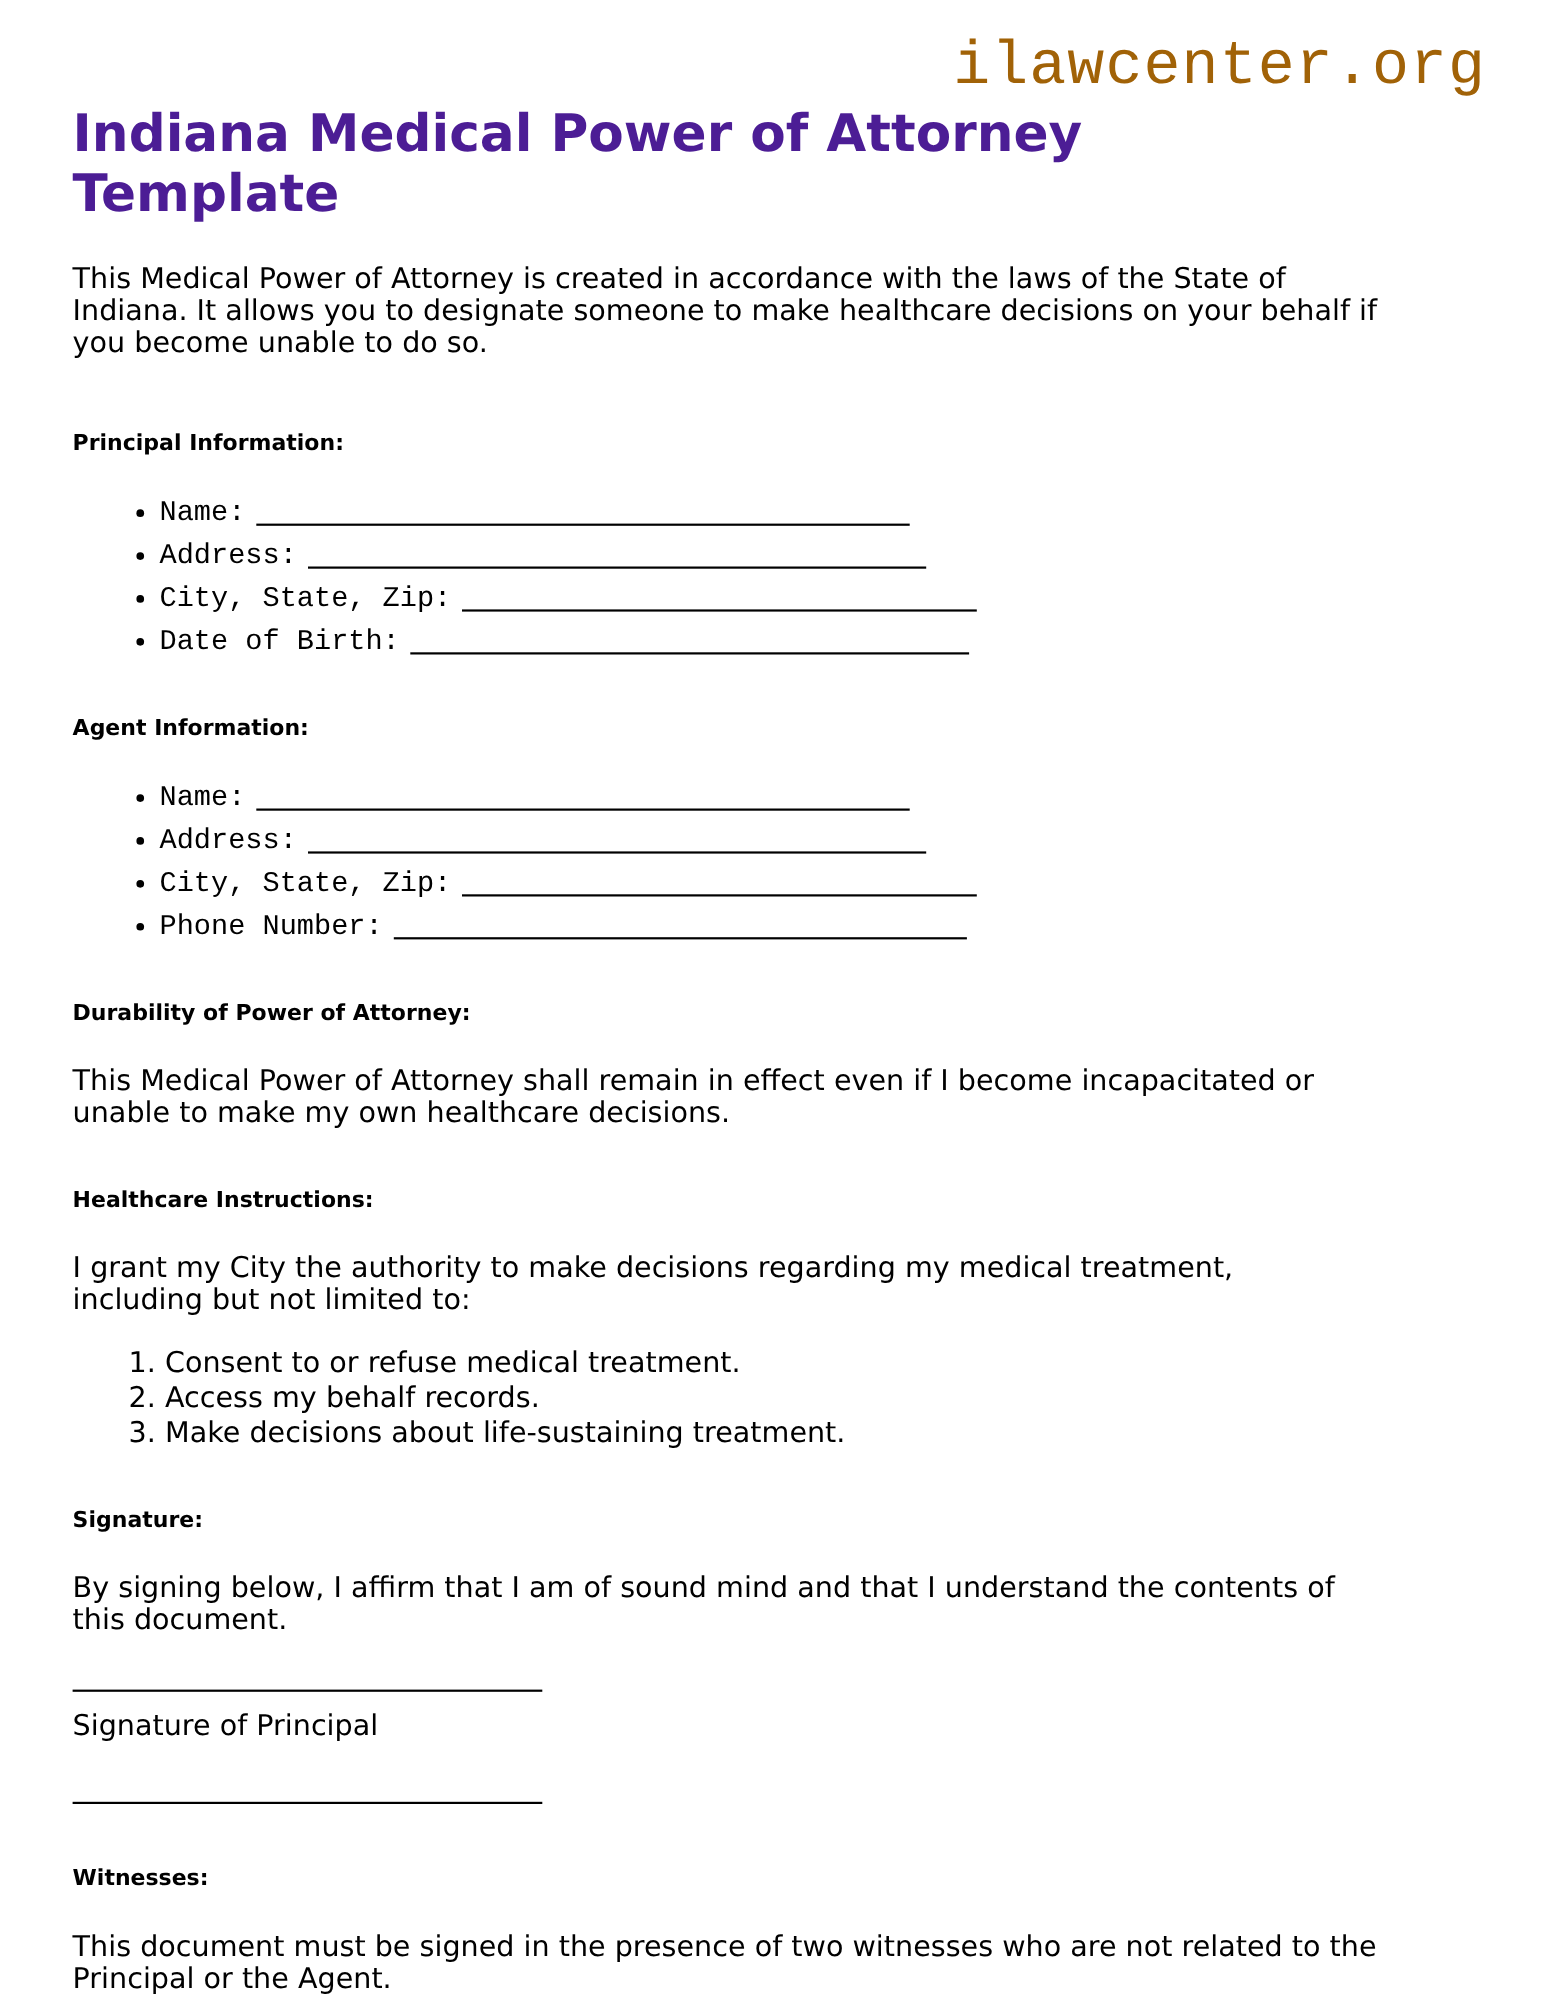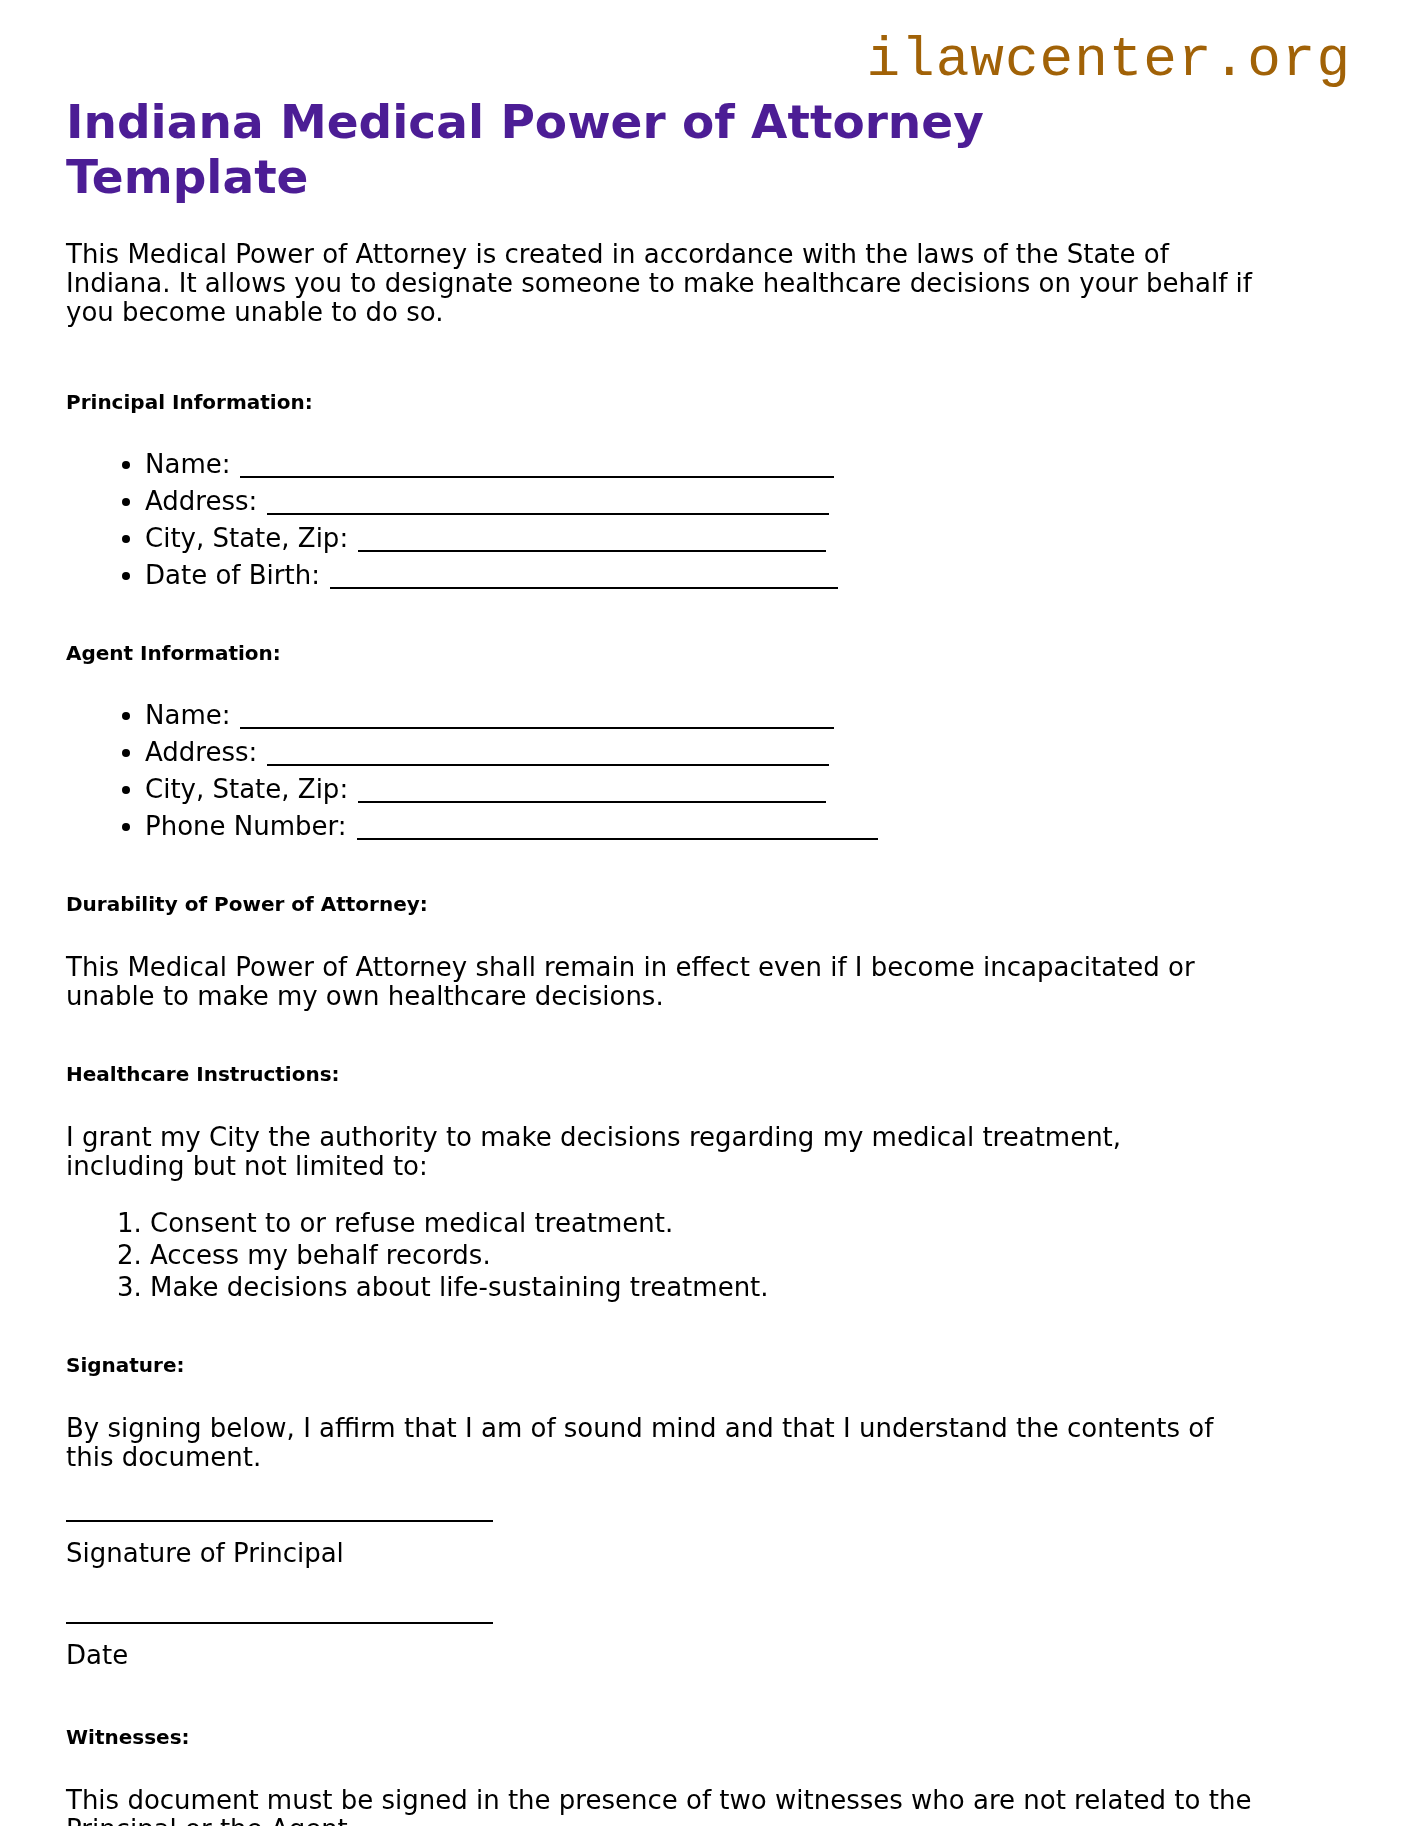--- a/index.html
+++ b/index.html
@@ -35,21 +35,21 @@
   p.intro { margin-top: 36px; }
   h2 {
     font-size: 20px;
     line-height: 30px;
     font-weight: bold;
     margin: 48px 0 0 0;
   }
   h2.first { margin-top: 60px; }
   h2.witnesses-h { margin-top: 52px; }
   ul, ol { margin: 28px 0 0 0; }
-  ul { padding-left: 79px; list-style: disc; }
+  ul { padding-left: 79px; list-style: disc; font-family: Liberation Mono, monospace; }
   ol { padding-left: 84px; }
   li { margin: 0 0 3px 0; }
   .fill-line {
     display: inline-block;
     height: 1em;
     border-bottom: 2px solid #000000;
     transform: translateY(5px);
     margin-left: 10px;
   }
   .w-name    { width: 594px; }
@@ -126,18 +126,17 @@
 <p class="prewrap">By signing below, I affirm that I am of sound mind and that I understand the contents of
 this document.</p>
 
 <div class="sig-block">
   <div class="blank-rule"></div>
   <div class="sig-label">Signature of Principal</div>
 </div>
 
 <div class="sig-block second">
   <div class="blank-rule"></div>
-  <div class="sig-label">Date</div>
 </div>
 
 <h2 class="witnesses-h">Witnesses:</h2>
 <p class="prewrap">This document must be signed in the presence of two witnesses who are not related to the
 Principal or the Agent.</p>
 
 </body></html>

